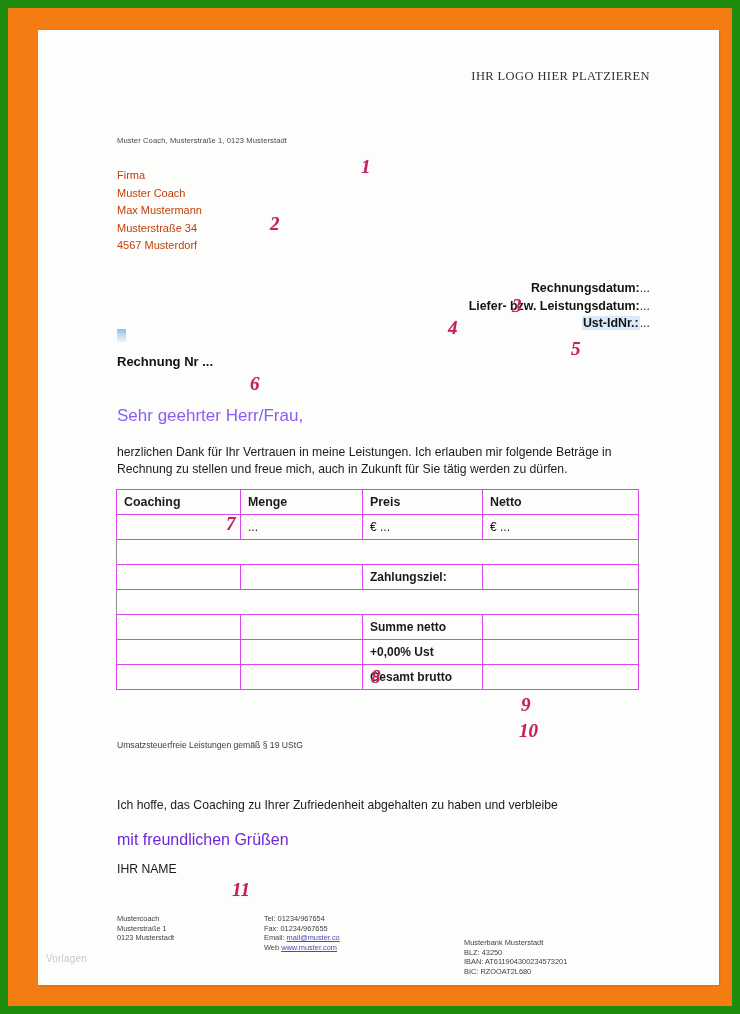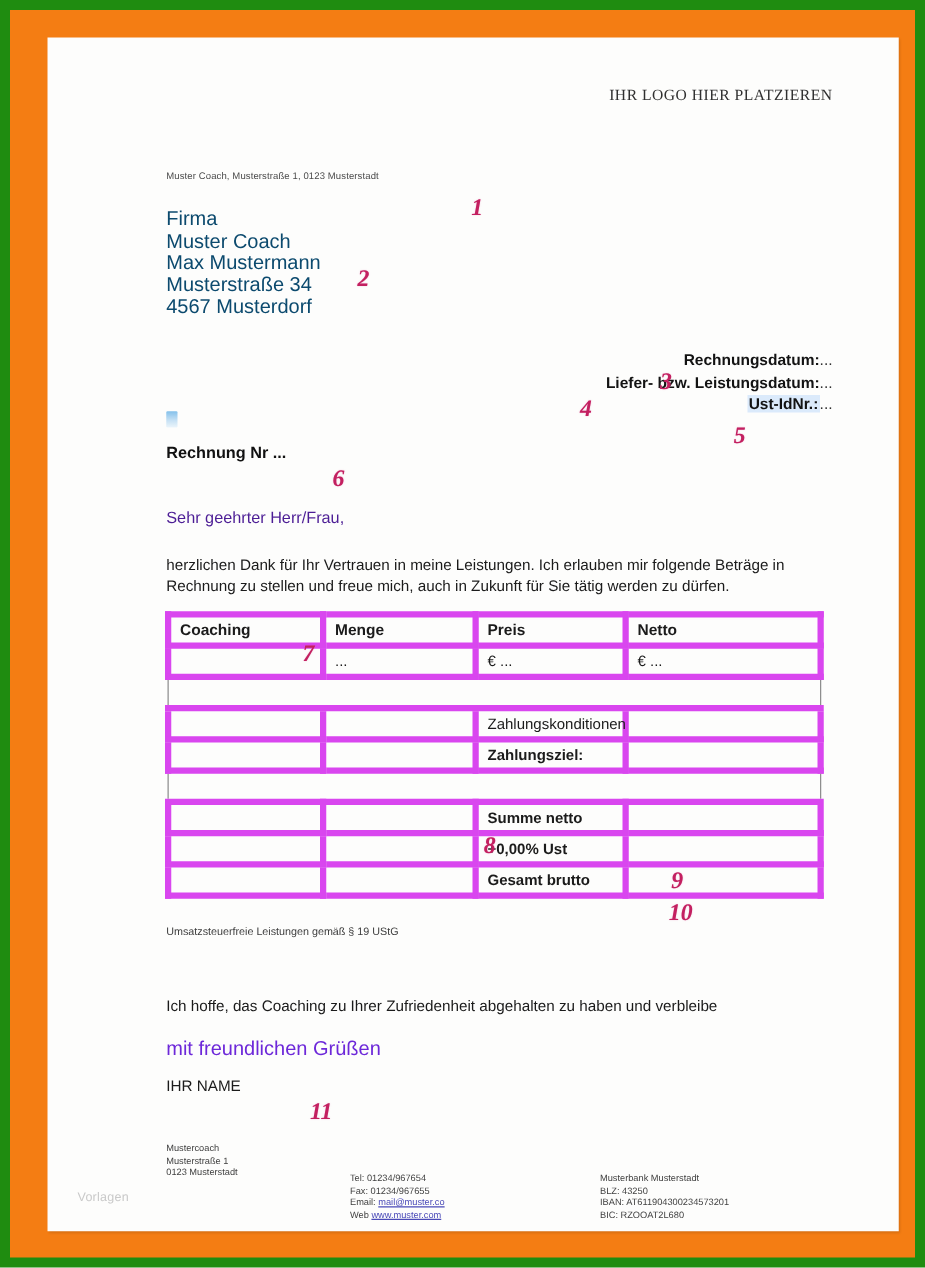--- a/index.html
+++ b/index.html
@@ -35,21 +35,21 @@
     height: 955px;
     background: #fdfdfc;
     box-sizing: border-box;
     overflow: hidden;
     box-shadow: 1px 1px 2px rgba(0,0,0,0.12);
   }
 
   
   .doc {
     position: absolute;
-    left: 16px; top: 0;
+    left: 0; top: 0;
     width: 681px; height: 732px;
     color: #1a1a1a;
   }
   .abs { position: absolute; }
 
   .logo-line {
     left: 402px;
     top: 39px;
     width: 210px;
     text-align: right;
@@ -65,23 +65,23 @@
     top: 106px;
     font-size: 7.6px;
     color: #4a4a4a;
     white-space: nowrap;
     letter-spacing: 0.1px;
   }
 
   .recipient {
     left: 79px;
     top: 137px;
-    font-size: 16px;
+    font-size: 11px;
     line-height: 17.6px;
-    color: #0c4a6e;
+    color: #c2410c;
     white-space: nowrap;
   }
 
   .meta-block {
     left: 300px;
     top: 250px;
     width: 312px;
     text-align: right;
     font-size: 12.4px;
     font-weight: bold;
@@ -108,22 +108,22 @@
     top: 324px;
     font-size: 13px;
     font-weight: bold;
     color: #111;
     white-space: nowrap;
   }
 
   .salutation {
     left: 79px;
     top: 376px;
-    font-size: 13px;
-    color: #4c1d95;
+    font-size: 17px;
+    color: #8b5cf6;
     white-space: nowrap;
   }
 
   .intro {
     left: 79px;
     top: 414px;
     width: 508px;
     font-size: 12.2px;
     line-height: 16.6px;
     color: #1b1b1b;
@@ -133,21 +133,21 @@
   .inv-table {
     position: absolute;
     left: 78px;
     top: 459px;
     width: 522px;
     border-collapse: collapse;
     font-size: 12px;
     table-layout: fixed;
   }
   .inv-table td, .inv-table th {
-    border: 5px solid #d946ef;
+    border: 1px solid #d946ef;
     height: 25px;
     padding: 0 7px;
     vertical-align: middle;
     text-align: left;
     font-weight: normal;
     color: #1b1b1b;
     box-sizing: border-box;
   }
   .inv-table .hdr td { font-weight: bold; font-size: 12.4px; }
   .inv-table .bold td { font-weight: bold; }
@@ -189,21 +189,21 @@
 
   
   .footer-col {
     position: absolute;
     font-size: 7.4px;
     line-height: 9.6px;
     color: #3f3f3f;
     white-space: nowrap;
   }
   .fc1 { left: 79px; top: 884px; }
-  .fc2 { left: 226px; top: 884px; margin-top: 24px; }
+  .fc2 { left: 226px; top: 884px; }
   .fc3 { left: 426px; top: 884px; margin-top: 24px; }
   .footer-col .lnk { color: #4a4ab8; text-decoration: underline; }
 
   .watermark {
     left: 8px;
     top: 923px;
     font-size: 10px;
     color: #c9c9c9;
     letter-spacing: 0.2px;
   }
@@ -281,26 +281,20 @@
             </tr>
             <tr>
               <td></td>
               <td>...</td>
               <td>€ ...</td>
               <td>€ ...</td>
             </tr>
             <tr class="spacer-row">
               <td colspan="4"></td>
             </tr>
-            <tr>
-              <td></td>
-              <td></td>
-              <td>Zahlungskonditionen</td>
-              <td></td>
-            </tr>
             <tr class="bold">
               <td></td>
               <td></td>
               <td>Zahlungsziel:</td>
               <td></td>
             </tr>
             <tr class="spacer-row">
               <td colspan="4"></td>
             </tr>
             <tr class="bold">

